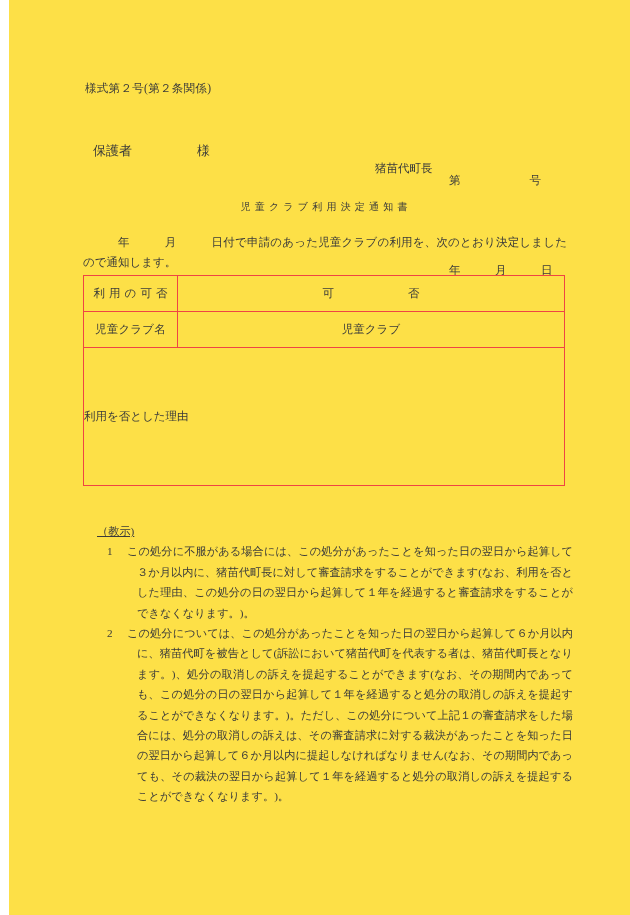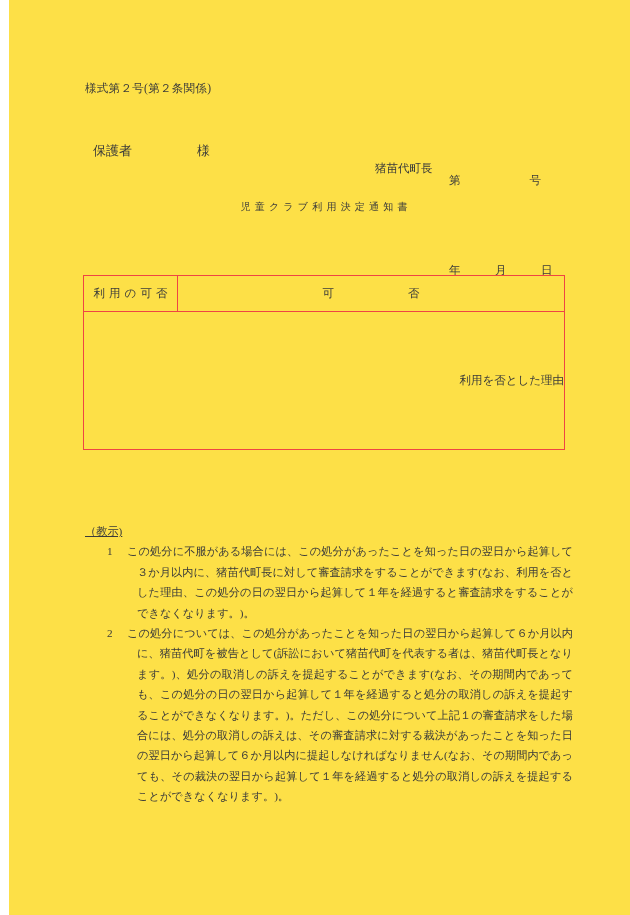--- a/index.html
+++ b/index.html
@@ -125,35 +125,35 @@
   }
   .choice {
     display: inline-block;
   }
   .choice .opt-yes { margin-right: 74px; }
 
   .reason-cell {
     height: 137px;
     vertical-align: top;
     padding: 6px 0 0 8px;
-    text-align: right;
+    text-align: left;
     font-family: Liberation Mono, monospace;
   }
 
   
   .notice {
     position: absolute;
     left: 74px;
     top: 521px;
     width: 490px;
     font-size: 11.2px;
     line-height: 20.4px;
   }
   .notice-head {
-    margin-left: 2px;
+    margin-left: 14px;
     text-decoration: underline;
   }
   .notice-item {
     position: relative;
     padding-left: 44px;
     margin-left: 0;
     text-align: justify;
     text-justify: inter-ideograph;
   }
   .notice-item .num {
@@ -178,34 +178,43 @@
     <span class="row">第　　　　　　号</span>
     <span class="row">年　　　月　　　日</span>
   </div>
 
   <div class="addressee">保護者　　　　　様</div>
 
   <div class="issuer">猪苗代町長</div>
 
   <div class="doc-title">児童クラブ利用決定通知書</div>
 
+  <div class="intro">
+    <span class="lead">　　　年　　　月　　　</span><span>日付で申請のあった児童クラブの利用を、次のとおり決定しましたので通知します。</span>
+  </div>
 
   <table class="form-table">
     <tbody>
       <tr>
         <td class="lbl-cell">
           <span class="lbl-spread">利用の可否</span>
         </td>
         <td class="val-cell">
           <span class="choice">
             <span class="opt-yes">可</span><span class="opt-no">否</span>
           </span>
         </td>
       </tr>
       <tr>
+        <td class="lbl-cell">
+          <span class="lbl-plain">児童クラブ名</span>
+        </td>
+        <td class="val-cell">児童クラブ</td>
+      </tr>
+      <tr>
         <td class="reason-cell" colspan="2">利用を否とした理由</td>
       </tr>
     </tbody>
   </table>
 
   <div class="notice">
     <div class="notice-head">（教示)</div>
     <div class="notice-item">
       <span class="num">1</span>
       <span class="body">この処分に不服がある場合には、この処分があったことを知った日の翌日から起算して３か月以内に、猪苗代町長に対して審査請求をすることができます(なお、利用を否とした理由、この処分の日の翌日から起算して１年を経過すると審査請求をすることができなくなります。)。</span>

